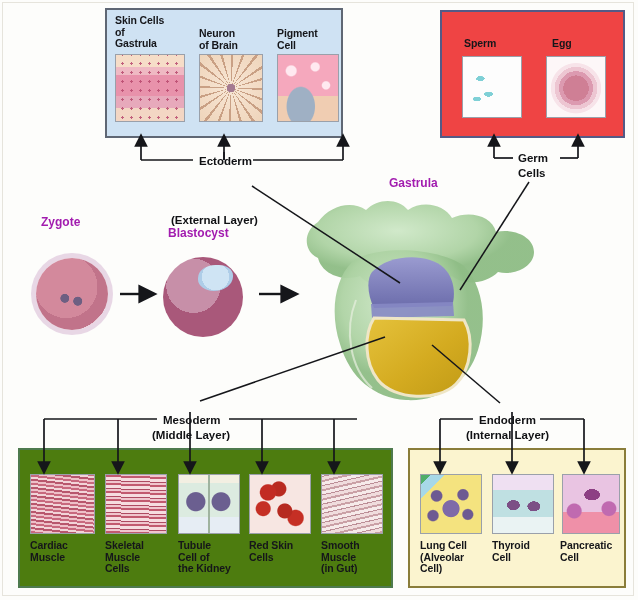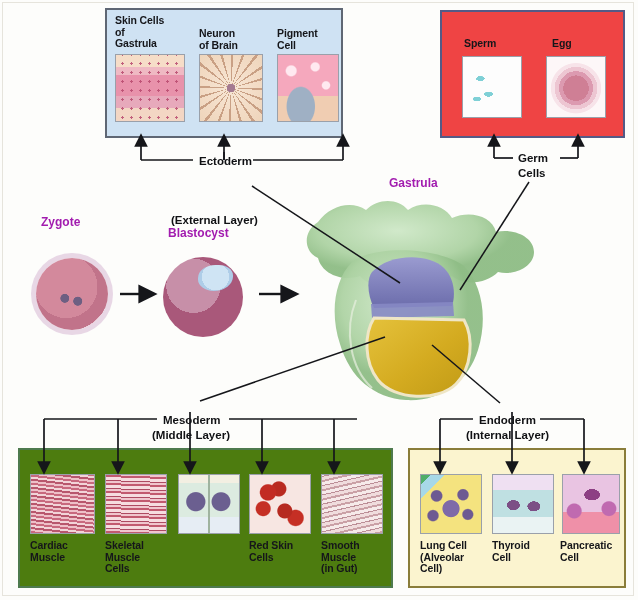--- a/index.html
+++ b/index.html
@@ -183,20 +183,25 @@
       </div>
     <div class="clabel" style="left:85px;top:90px;width:68px;">
       <span>Skeletal</span><br>
       <span>Muscle</span><br>
       <span>Cells</span>
     </div>
 
     <div class="cellbox" style="left:158px;top:24px;width:62px;height:60px;">
         <div class="art tex-tubule"></div>
       </div>
+    <div class="clabel" style="left:158px;top:90px;width:74px;">
+      <span>Tubule</span><br>
+      <span>Cell of</span><br>
+      <span>the Kidney</span>
+    </div>
 
     <div class="cellbox" style="left:229px;top:24px;width:62px;height:60px;">
         <div class="art tex-rbc"></div>
       </div>
     <div class="clabel" style="left:229px;top:90px;width:74px;">
       <span>Red Skin</span><br>
       <span>Cells</span>
     </div>
 
     <div class="cellbox" style="left:301px;top:24px;width:62px;height:60px;">

